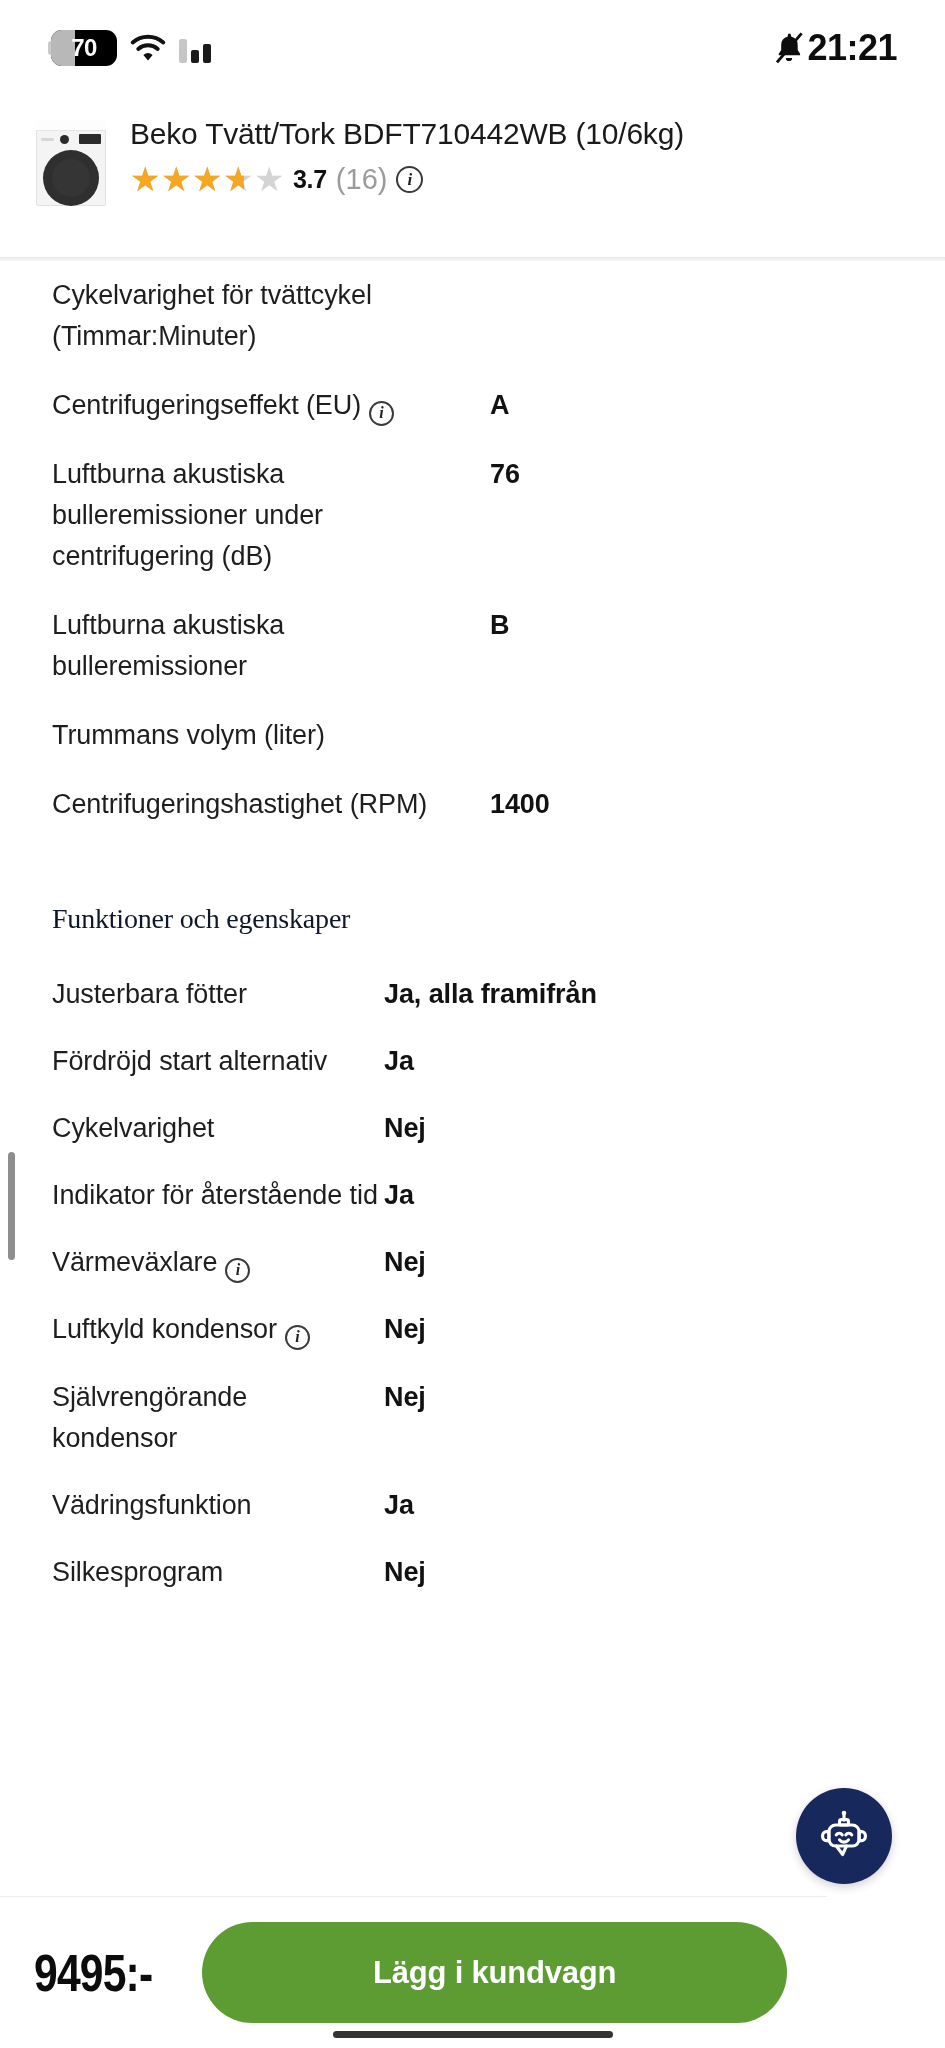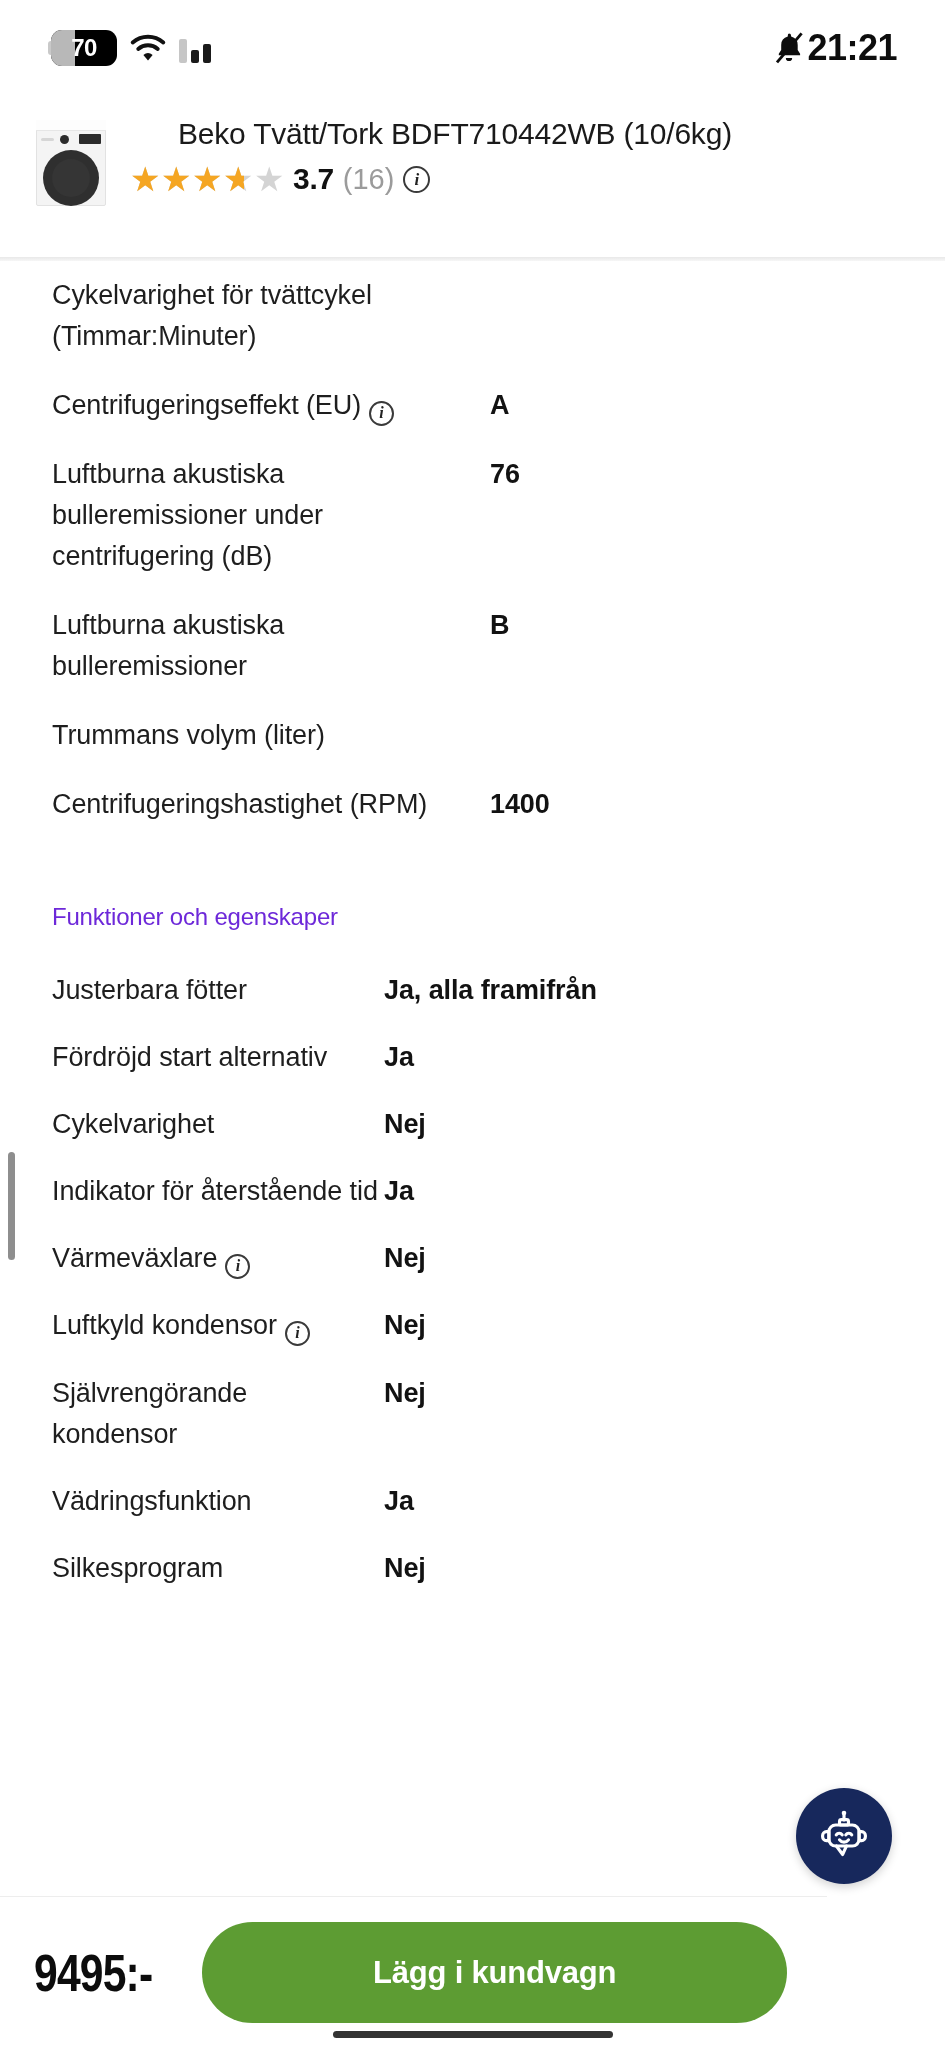--- a/index.html
+++ b/index.html
@@ -51,26 +51,26 @@
   }
   .thumb .body{position:absolute;left:2px;top:6px;width:70px;height:86px;background:#f4f4f4;border:1px solid #e2e2e2;box-sizing:border-box;border-radius:2px;}
   .thumb .topbar{position:absolute;left:2px;top:6px;width:70px;height:11px;background:#fdfdfd;border-bottom:1px solid #e6e6e6;box-sizing:border-box;}
   .thumb .panel{position:absolute;right:7px;top:20px;width:22px;height:10px;background:#2b2b2b;border-radius:1px;}
   .thumb .knob{position:absolute;left:26px;top:21px;width:9px;height:9px;border-radius:50%;background:#2b2b2b;}
   .thumb .dash{position:absolute;left:7px;top:24px;width:13px;height:3px;background:#d6d6d6;border-radius:2px;}
   .thumb .door{position:absolute;left:9px;top:36px;width:56px;height:56px;border-radius:50%;background:#2f2f2f;}
   .thumb .door:after{content:"";position:absolute;left:9px;top:9px;right:9px;bottom:9px;border-radius:50%;background:#353535;}
 
   .prodinfo{flex:1;min-width:0;padding-top:2px;}
-  .prodtitle{font-size:30px;line-height:1.18;color:#1a1a1a;letter-spacing:-0.2px;white-space:nowrap;margin-left:48px;}
+  .prodtitle{font-size:30px;line-height:1.18;color:#1a1a1a;letter-spacing:-0.2px;white-space:nowrap;}
   .ratingrow{display:flex;align-items:center;gap:9px;margin-top:11px;}
   .stars{display:flex;align-items:center;gap:1px;font-size:34px;line-height:1;letter-spacing:0px;}
   .star{position:relative;display:inline-block;width:30px;color:#d4d4d4;}
   .star .on{position:absolute;left:0;top:0;overflow:hidden;color:#f5a623;white-space:nowrap;}
-  .ratingval{font-size:30px;font-weight:700;color:#111;letter-spacing:-0.3px;}
+  .ratingval{font-size:25px;font-weight:700;color:#111;letter-spacing:-0.3px;}
   .ratingcount{font-size:29px;color:#9b9b9b;}
   .infoicon{
     display:inline-flex;align-items:center;justify-content:center;
     width:27px;height:27px;border:2px solid #3a3a3a;border-radius:50%;
     font-size:17px;font-family:"Liberation Serif",serif;font-style:italic;font-weight:700;color:#222;
     box-sizing:border-box;line-height:1;
   }
   .infoicon.sm{width:25px;height:25px;font-size:16px;border-width:2px;vertical-align:-4px;margin-left:8px;}
 
   .headdiv{position:absolute;top:257px;left:0;width:945px;height:4px;
@@ -88,22 +88,23 @@
   .spec-label{
     flex:0 0 432px;max-width:432px;
     font-size:27px;line-height:1.52;color:#1e1e1e;
     hyphens:auto;letter-spacing:-0.1px;
   }
   .spec-value{
     flex:1;font-size:27px;line-height:1.52;font-weight:700;color:#121212;letter-spacing:-0.1px;
     padding-left:6px;
   }
   .sectiontitle{
-    font-size:24px;color:#6d28d9;letter-spacing:-0.2px;
+    font-size:28px;color:#0f172a;letter-spacing:-0.2px;
     padding:64px 0 26px 0;
+    font-family:Liberation Serif, serif;
   }
   .features .specrow{padding:13px 0;}
   .features .spec-label{flex:0 0 326px;max-width:326px;}
 
   
   .scrollbar{
     position:absolute;left:8px;top:1152px;width:7px;height:108px;
     background:#8e8e8e;border-radius:4px;
   }
 

